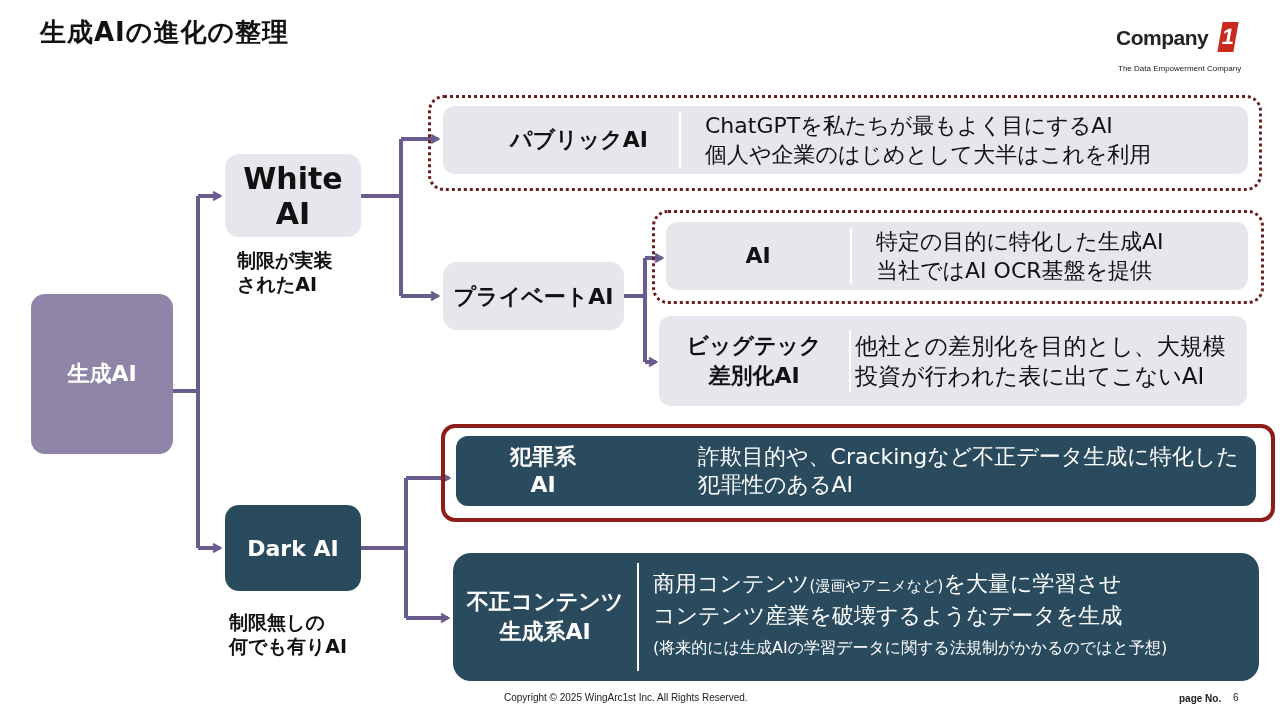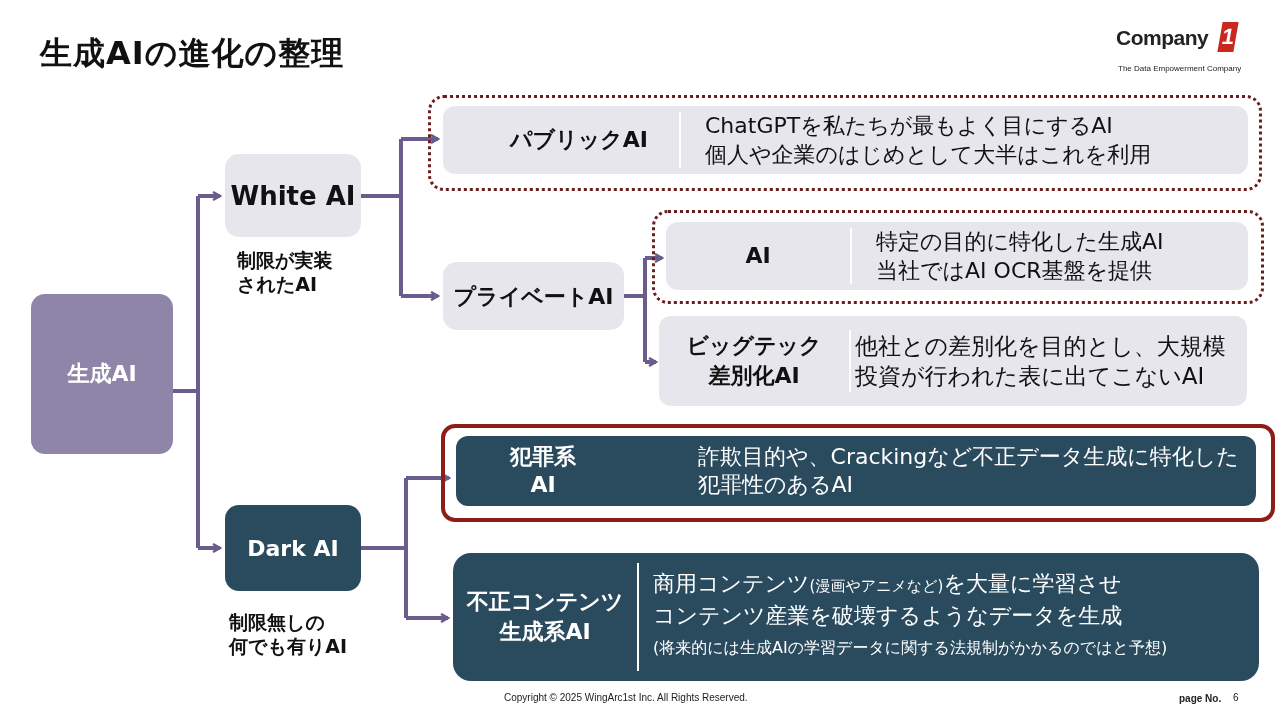--- a/index.html
+++ b/index.html
@@ -1,18 +1,18 @@
 <!DOCTYPE html>
 <html><head>
 <meta charset="utf-8">
 <style>
   html,body{margin:0;padding:0;}
   body{width:1280px;height:720px;position:relative;background:#ffffff;overflow:hidden;font-family:"DejaVu Sans","Liberation Sans",sans-serif;color:#111;}
   .abs{position:absolute;}
-  .title{left:40px;top:32px;font-size:32px;font-weight:bold;color:#111;letter-spacing:1px;text-align:center;}
+  .title{left:40px;top:15px;font-size:26px;font-weight:bold;color:#111;letter-spacing:1px;text-align:center;}
   .logo{left:1112px;top:22px;width:145px;height:55px;}
   .logo-main{position:absolute;left:4px;top:4px;font-size:21px;font-weight:bold;color:#222;font-family:"Liberation Sans",sans-serif;letter-spacing:-0.5px;}
   .logo-one{position:absolute;left:108px;top:0px;width:16px;height:30px;background:#c8281e;color:#fff;font-weight:bold;font-size:22px;text-align:center;line-height:30px;transform:skewX(-10deg);font-family:"Liberation Sans",sans-serif;}
   .logo-st{position:absolute;left:144px;top:6px;font-size:14px;font-weight:bold;font-style:italic;color:#222;font-family:"Liberation Sans",sans-serif;padding-left:36px;}
   .logo-sub{position:absolute;left:6px;top:42px;font-size:8px;color:#222;font-family:"Liberation Sans",sans-serif;white-space:nowrap;}
   svg.lines{position:absolute;left:0;top:0;width:1280px;height:720px;}
   .box{position:absolute;border-radius:14px;display:flex;align-items:center;justify-content:center;text-align:center;font-weight:bold;}
   .light{background:#e7e6ed;color:#111;}
   .dark{background:#2a4b5e;color:#fff;}
   .purple{background:#8e85a9;color:#fff;}
@@ -56,21 +56,21 @@
     <path d="M360,548 H406 M406,478 V618"></path>
     <path d="M406,478 H449" marker-end="url(#arr)"></path>
     <path d="M406,618 H448" marker-end="url(#arr)"></path>
   </g>
 </svg>
 
 <div class="box purple" style="left:31px;top:294px;width:142px;height:160px;font-size:22px;">
   <span>生成AI</span>
 </div>
 
-<div class="box light" style="left:225px;top:154px;width:136px;height:83px;font-size:26px;text-align:center;">
+<div class="box light" style="left:225px;top:154px;width:136px;height:83px;font-size:30px;text-align:center;">
   <span>White AI</span>
 </div>
 <div class="note" style="left:237px;top:248px;">
   <div>制限が実装</div>
   <div>されたAI</div>
 </div>
 
 <div class="box dark" style="left:225px;top:505px;width:136px;height:86px;font-size:22px;">
   <span>Dark AI</span>
 </div>

